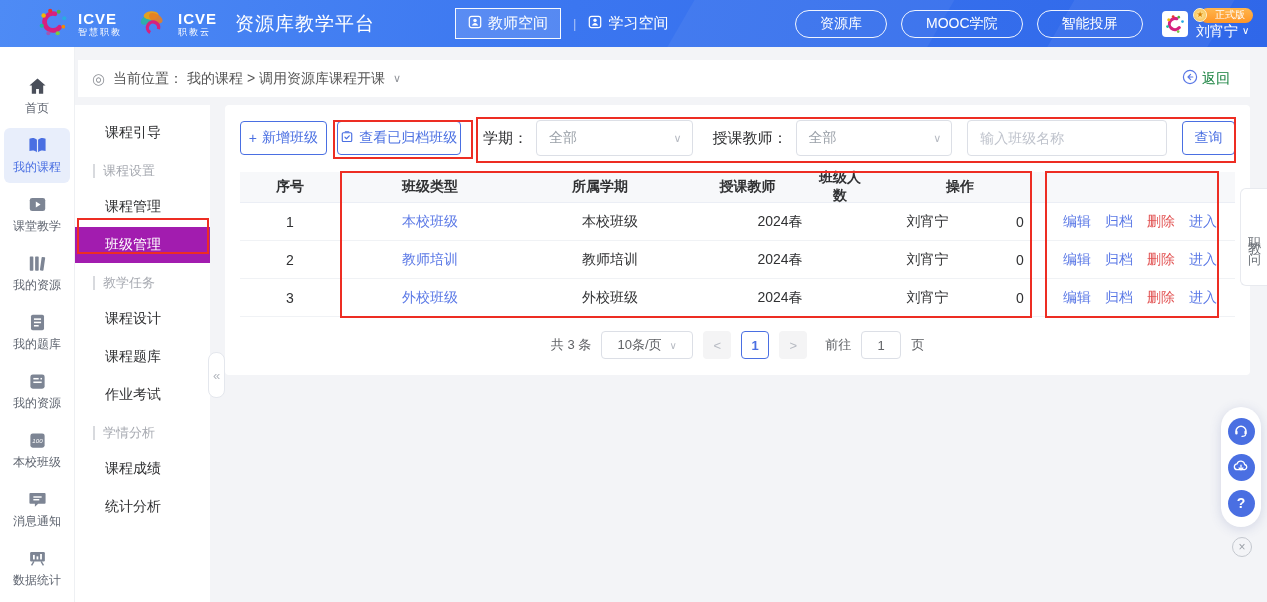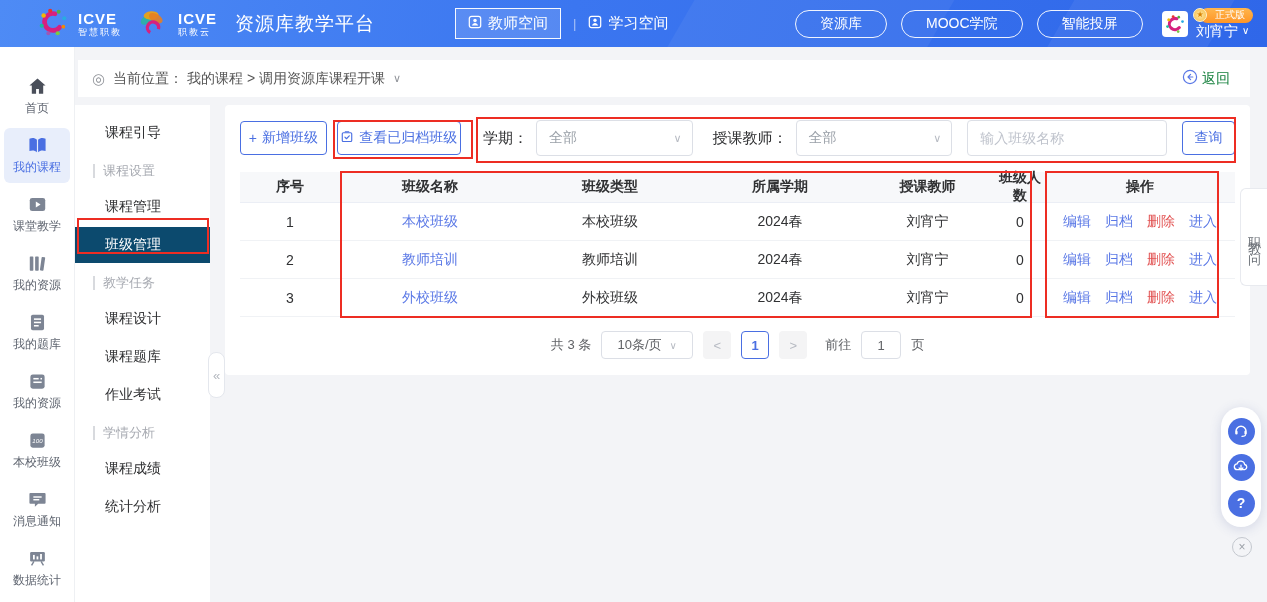--- a/index.html
+++ b/index.html
@@ -49,21 +49,21 @@
   .rail-item.active .lbl { color:#4a6fe2; }
   .rail-item svg { display:block; }
 
   
   .submenu { position:absolute; left:75px; top:105px; width:135px; height:497px; background:#fff; z-index:4; padding-top:10px; }
   .sm-item { height:36px; display:flex; align-items:center; padding-left:30px; font-size:14px;
     color:#303133; cursor:pointer; margin-bottom:2px; }
   .sm-section { height:32px; display:flex; align-items:center; padding-left:18px; font-size:13px;
     color:#a8abb2; margin:4px 0 2px; }
   .sm-section .bar { width:2px; height:14px; background:#d8dade; margin-right:8px; }
-  .sm-item.active { background:#0c4a6e; color:#fff; }
+  .sm-item.active { background:#a21caf; color:#fff; }
   .collapse-handle { position:absolute; left:208px; top:352px; width:17px; height:46px; background:#fff;
     border:1px solid #e4e7ed; border-radius:8px; display:flex; align-items:center; justify-content:center;
     color:#b4b8bf; font-size:13px; z-index:20; cursor:pointer; }
 
   
   .breadcrumb { position:absolute; left:78px; top:60px; width:1172px; height:37px; background:#fff;
     display:flex; align-items:center; padding:0 20px 0 14px; font-size:14px; color:#555; z-index:3; }
   .bc-pin { color:#909399; font-size:15px; margin-right:8px; }
   .bc-prefix { margin-right:4px; }
   .bc-chev { color:#909399; font-size:11px; margin-left:8px; }
@@ -394,21 +394,20 @@
       <span>全部</span>
       <span class="chev">∨</span>
     </div>
     <input class="search-input" placeholder="输入班级名称" style="">
     <button class="btn-outline btn-query">查询</button>
   </div>
 
   <div class="table">
     <div class="trow thead">
       <div class="c c1">序号</div>
-      <div class="c c2">班级名称</div>
       <div class="c c3">班级类型</div>
       <div class="c c4">所属学期</div>
       <div class="c c5">授课教师</div>
       <div class="c c6">班级人数</div>
       <div class="c c7" style="gap:0;">操作</div>
     </div>
 
     <div class="trow">
       <div class="c c1">1</div>
       <div class="c c2"><a class="link">本校班级</a></div>

